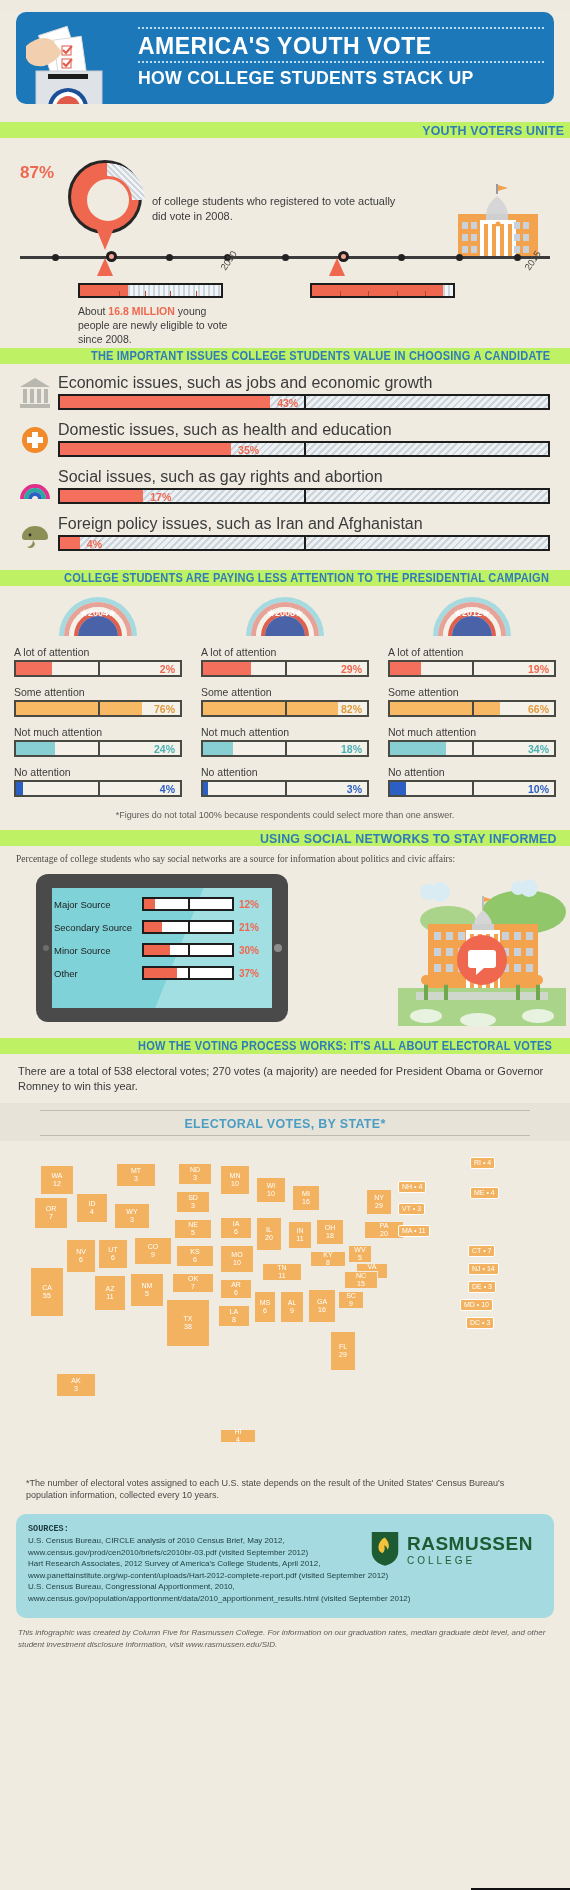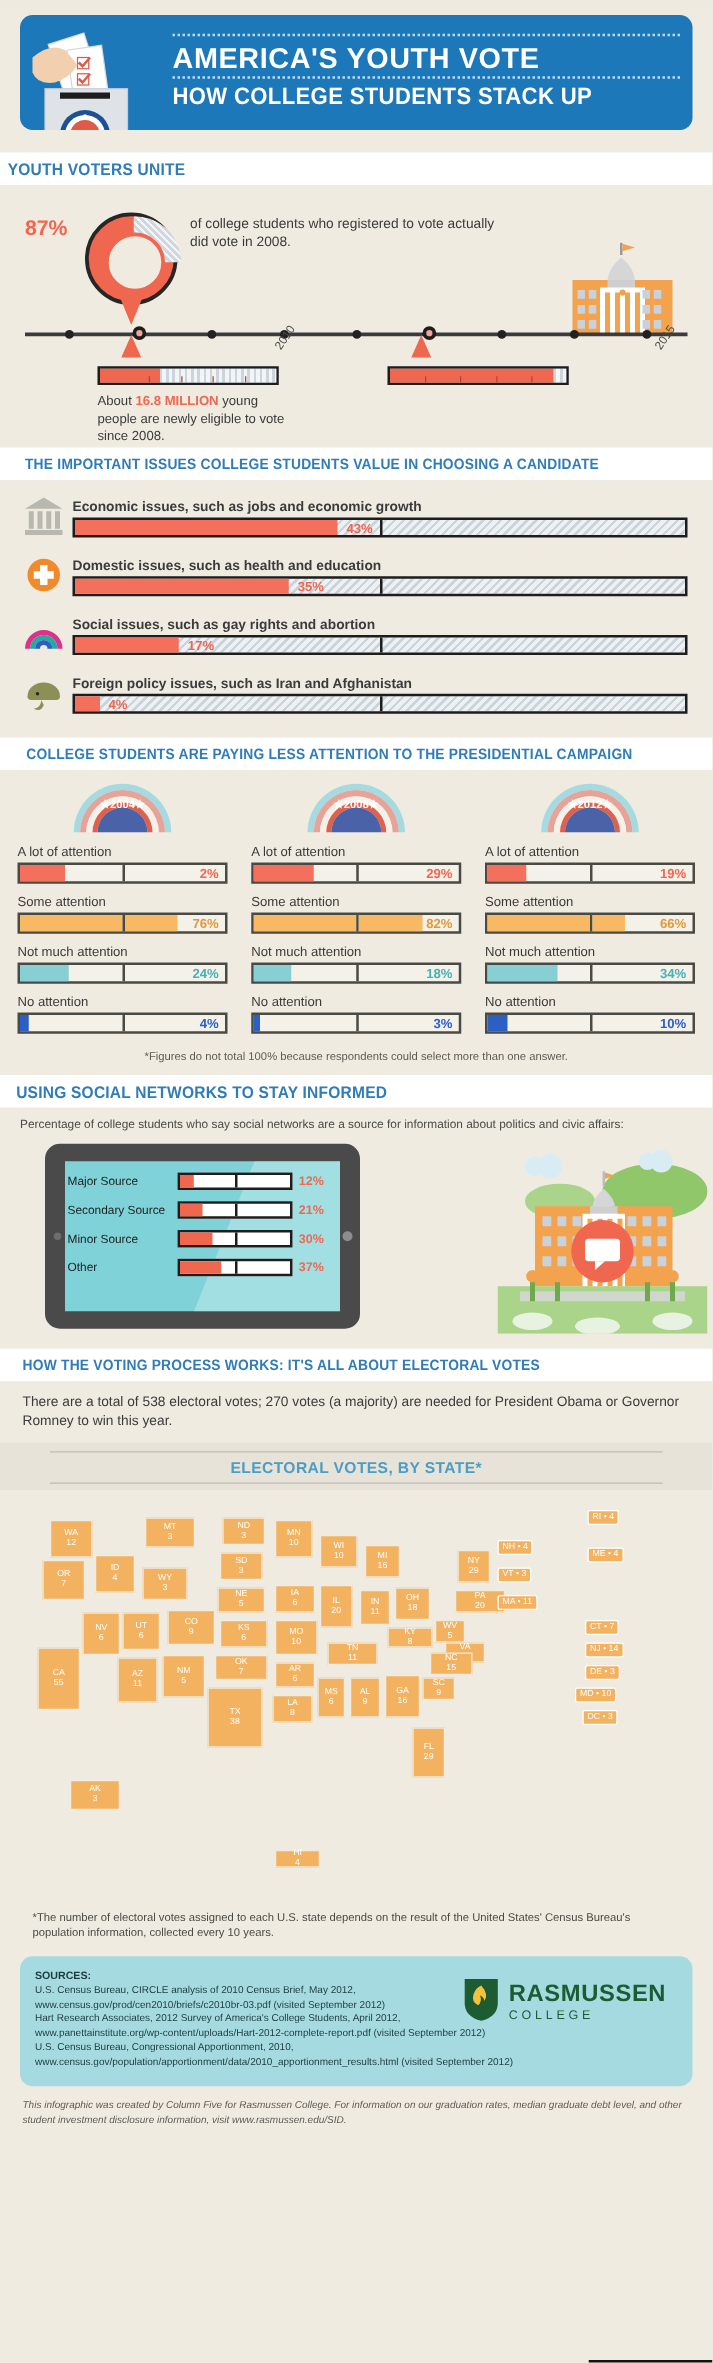--- a/index.html
+++ b/index.html
@@ -29,22 +29,22 @@
     color: #ffffff; font-size: 23px; font-weight: bold; letter-spacing: .5px;
     line-height: 1.05; white-space: nowrap;
   }
   .hdr-sub {
     color: #ffffff; font-size: 19px; font-weight: bold; letter-spacing: .3px;
     line-height: 1.1; white-space: nowrap; transform: scaleX(.93); transform-origin: left;
   }
 
   
   .banner {
-    background: #ffffff; height: 26px; display: flex; align-items: center;
-    justify-content: flex-start; width: 100%;
+    background: #bef264; height: 16px; display: flex; align-items: center;
+    justify-content: flex-end; width: 100%;
   }
   .banner span {
     color: #2f7cb8; font-size: 13.5px; font-weight: bold; letter-spacing: .2px;
     transform: scaleX(.92); white-space: nowrap;
   }
   .banner.small span { font-size: 12px; }
   .caption-note { text-align: center; font-size: 10px; color: #6b6b66; margin-top: 7px; }
 
   
   .timeline-wrap { position: relative; height: 210px; }
@@ -68,21 +68,21 @@
   .donut-val {
     position: absolute; left: 0; top: 25px; width: 74px; text-align: center;
     font-size: 17px; font-weight: bold; color: #f0674f; z-index: 3;
   }
   .donut-tail {
     position: absolute; left: 96px; top: 90px; width: 0; height: 0;
     border-left: 9px solid transparent; border-right: 9px solid transparent;
     border-top: 22px solid #f0674f; z-index: 1;
   }
   .donut-note {
-    position: absolute; left: 152px; top: 24px; width: 260px;
+    position: absolute; left: 152px; top: 56px; width: 260px;
     font-size: 11px; line-height: 1.35; color: #3b3b3b;
   }
   .axis { position: absolute; left: 20px; right: 20px; top: 118px; height: 3px; background: #3b3b3b; }
   .dot { position: absolute; width: 7px; height: 7px; border-radius: 50%; background: #222; top: -2px; }
   .dot.open {
     width: 11px; height: 11px; background: #f5a497; border: 3px solid #1d1d1d; top: -5px;
   }
   .yearlbl {
     position: absolute; font-size: 9.5px; color: #4a4a45; transform: rotate(-56deg);
     transform-origin: left top; white-space: nowrap;
@@ -102,21 +102,21 @@
     border-right: 8px solid transparent; border-bottom: 18px solid #f0674f;
   }
   .tl-cap { position: absolute; font-size: 10.5px; line-height: 1.35; width: 160px; }
   .tl-cap b { color: #f0674f; }
 
   
   .issues { padding: 8px 20px 10px 16px; }
   .issue-row { display: flex; align-items: flex-end; margin-bottom: 9px; }
   .issue-icon { width: 38px; height: 38px; flex: none; margin-right: 4px; }
   .issue-body { flex: 1; }
-  .issue-label { font-size: 11px; color: #3b3b3b; margin-bottom: 2px; font-weight: bold; }
+  .issue-label { font-size: 16px; color: #3b3b3b; margin-bottom: 2px; }
   .issue-bar {
     position: relative; height: 16px; border: 2px solid #1d1d1d;
     background: repeating-linear-gradient(135deg,#cbd3db 0 2px,#eef1f4 2px 5px);
   }
   .issue-bar .half { position: absolute; left: 50%; top: 0; bottom: 0; width: 2px; background: #1d1d1d; }
   .issue-bar .fill { position: absolute; left: 0; top: 0; bottom: 0; background: #f4705c; }
   .issue-bar .pct {
     position: absolute; top: 1px; font-size: 10.5px; font-weight: bold; color: #f0674f;
   }
 
@@ -132,21 +132,21 @@
   }
   .att-bar .seg { position: relative; width: 50%; height: 100%; }
   .att-bar .seg + .seg { border-left: 2px solid #4a4a45; }
   .att-bar .fill { position: absolute; left: 0; top: 0; bottom: 0; }
   .att-bar .pct {
     position: absolute; right: 5px; top: 1px; font-size: 10.5px; font-weight: bold;
   }
   .footnote { font-size: 9px; color: #5c5c56; text-align: center; margin: 4px 0 10px 0; }
 
   
-  .social-intro { font-size: 9.5px; color: #4a4a45; padding: 8px 16px 6px 16px; }
+  .social-intro { font-size: 9.5px; color: #4a4a45; padding: 8px 16px 6px 16px; font-family: Liberation Serif, serif; }
   .social-area { position: relative; height: 168px; }
   .tablet {
     position: absolute; left: 36px; top: 4px; width: 252px; height: 148px;
     background: #4a4a4a; border-radius: 12px;
   }
   .tablet-screen {
     position: absolute; left: 16px; top: 14px; right: 16px; bottom: 14px;
     background: #7fd3d8; overflow: hidden;
   }
   .tablet-gloss {
@@ -191,21 +191,21 @@
     background: #f3b25f; border: 1px solid #ffffff; border-radius: 2px;
     font-size: 7px; padding: 1px 3px;
   }
   .map-note { font-size: 9px; line-height: 1.4; padding: 6px 26px 10px 26px; color: #4a4a45; }
 
   
   .sources {
     margin: 2px 16px 0 16px; background: #a5dbe0; border-radius: 10px;
     padding: 10px 12px; position: relative; min-height: 104px;
   }
-  .src-title { font-size: 8.5px; font-weight: bold; color: #1d3b3f; margin-bottom: 1px; }
+  .src-title { font-size: 8.5px; font-weight: bold; color: #1d3b3f; margin-bottom: 1px; font-family: Liberation Mono, monospace; }
   .src-line { font-size: 8px; color: #1d3b3f; line-height: 1.45; }
   .rc-logo { position: absolute; right: 14px; top: 16px; width: 170px; height: 48px; }
   .rc-name { color: #1d5c33; font-size: 19px; font-weight: bold; letter-spacing: .5px; }
   .rc-sub { color: #1d5c33; font-size: 10px; letter-spacing: 3px; }
   .disclaimer {
     font-size: 8px; font-style: italic; color: #5c5c56; line-height: 1.5;
     padding: 9px 18px 0 18px;
   }
   .watermark {
     position: absolute; right: 0; bottom: 0; background: #111; color: #fff;

